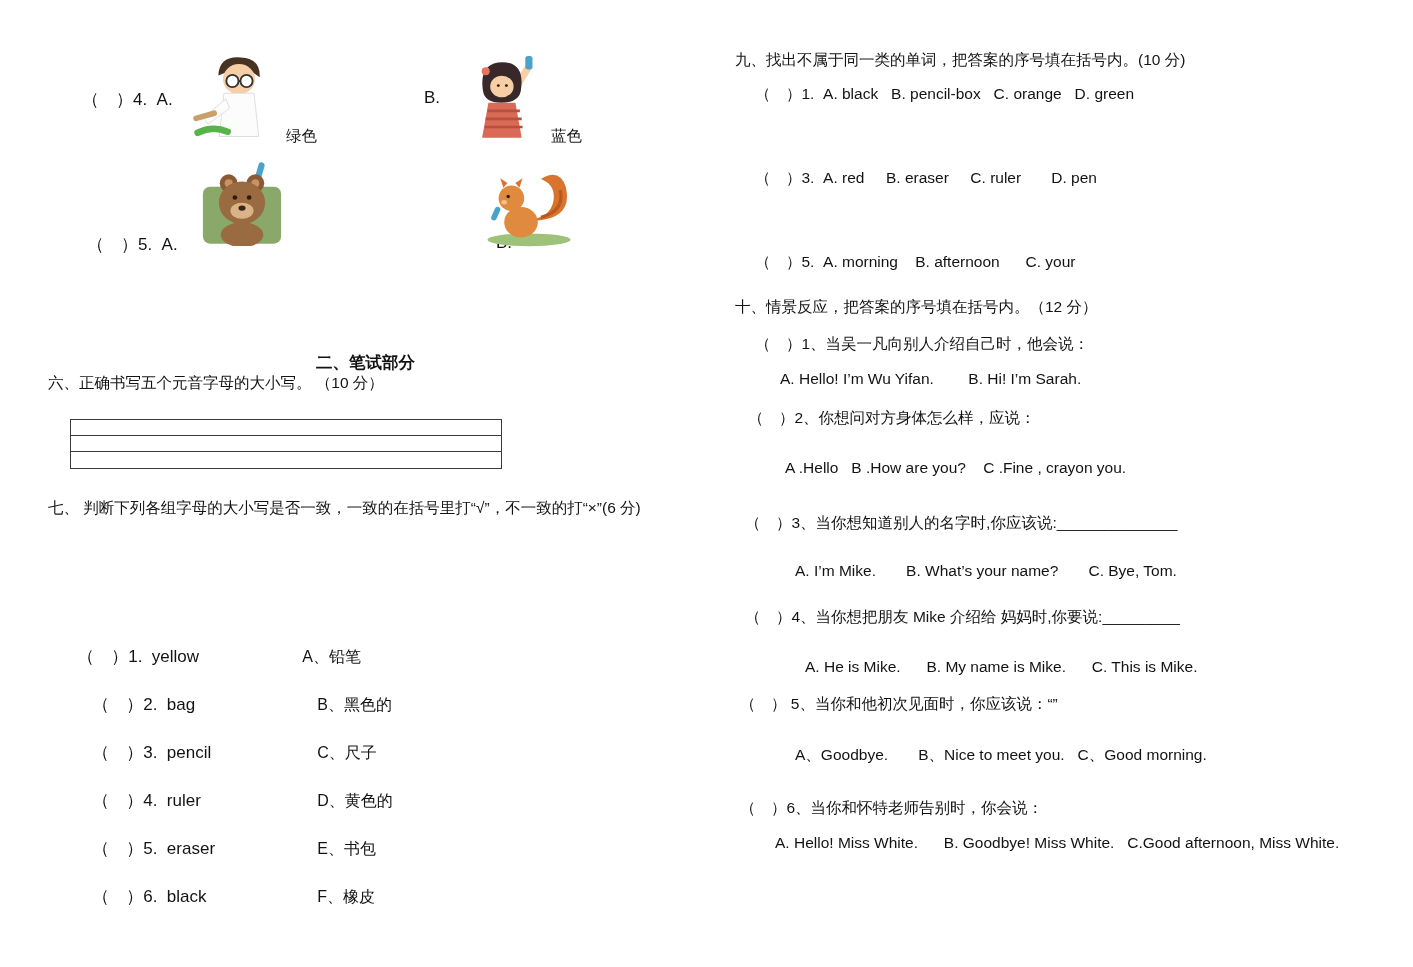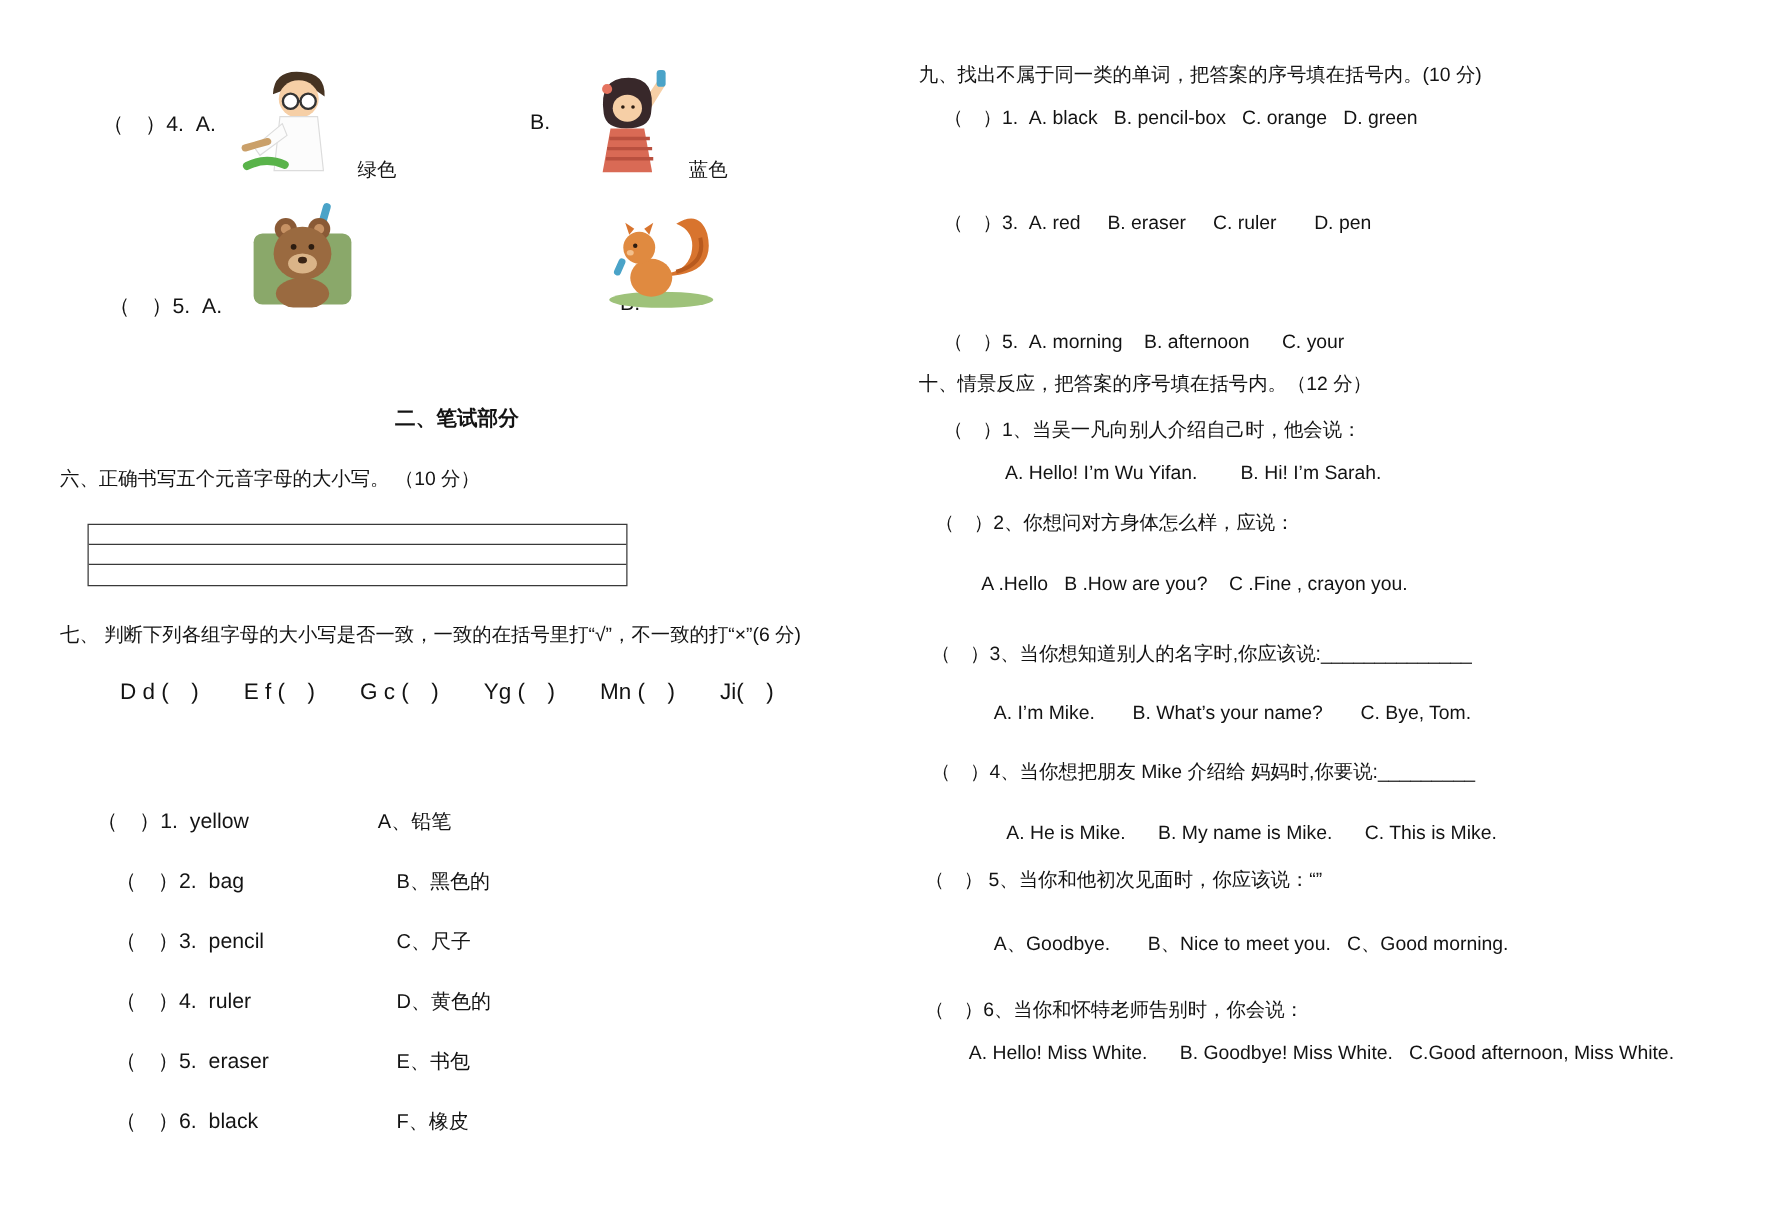--- a/index.html
+++ b/index.html
@@ -86,37 +86,29 @@
       <ellipse cx="45" cy="64" rx="21" ry="19" fill="#e08a40"></ellipse>
       <circle cx="33" cy="34" r="16" fill="#e08a40"></circle>
       <path d="M23 21 L19 9 L28 15 Z" fill="#d8742e"></path>
       <path d="M43 21 L47 9 L38 15 Z" fill="#d8742e"></path>
       <circle cx="29" cy="32" r="2.2" fill="#2c1c10"></circle>
       <ellipse cx="24" cy="39" rx="3.5" ry="2.8" fill="#f3c08c"></ellipse>
       <rect x="10" y="44" width="7" height="18" rx="3.5" fill="#4aa3c8" transform="rotate(24 13 53)"></rect>
     </svg>
   </div>
 
-  <div class="abs bold" style="left:316px;top:324px;font-size:16.5px;">二、笔试部分</div>
+  <div class="abs bold" style="left:316px;top:352px;font-size:16.5px;">二、笔试部分</div>
 
   <div class="abs" style="left:48px;top:373px;">六、正确书写五个元音字母的大小写。 （10 分）</div>
   <div class="grid-box" style="left:70px;top:419px;width:430px;height:48px;">
     <div class="grid-line" style="top:15px;"></div>
     <div class="grid-line" style="top:31px;"></div>
   </div>
 
   <div class="abs" style="left:48px;top:498px;">七、 判断下列各组字母的大小写是否一致，一致的在括号里打“√”，不一致的打“×”(6 分)</div>
-  <div class="pairs" style="left:96px;top:541px;">
-    <span>D d (　)</span>
-    <span>E f (　)</span>
-    <span>G c (　)</span>
-    <span>Yg (　)</span>
-    <span>Mn (　)</span>
-    <span>Ji(　)</span>
-  </div>
 
 
   <div class="abs" style="left:60px;top:627px;">
     <span class="word">（　）1.  yellow</span><span class="meaning">A、铅笔</span>
   </div>
   <div class="abs" style="left:75px;top:675px;">
     <span class="word">（　）2.  bag</span><span class="meaning">B、黑色的</span>
   </div>
   <div class="abs" style="left:75px;top:723px;">
     <span class="word">（　）3.  pencil</span><span class="meaning">C、尺子</span>
@@ -127,26 +119,26 @@
   <div class="abs" style="left:75px;top:819px;">
     <span class="word">（　）5.  eraser</span><span class="meaning">E、书包</span>
   </div>
   <div class="abs" style="left:75px;top:867px;">
     <span class="word">（　）6.  black</span><span class="meaning">F、橡皮</span>
   </div>
 
   <div class="abs" style="left:735px;top:50px;">九、找出不属于同一类的单词，把答案的序号填在括号内。(10 分)</div>
   <div class="abs" style="left:755px;top:84px;">（　）1.  A. black   B. pencil-box   C. orange   D. green</div>
   <div class="abs" style="left:755px;top:168px;">（　）3.  A. red     B. eraser     C. ruler       D. pen</div>
-  <div class="abs" style="left:755px;top:252px;margin-top:11px;">（　）5.  A. morning    B. afternoon      C. your</div>
+  <div class="abs" style="left:755px;top:252px;">（　）5.  A. morning    B. afternoon      C. your</div>
 
   <div class="abs" style="left:735px;top:297px;">十、情景反应，把答案的序号填在括号内。（12 分）</div>
 
   <div class="abs" style="left:755px;top:334px;">（　）1、当吴一凡向别人介绍自己时，他会说：</div>
-  <div class="abs" style="left:804px;top:370px;">A. Hello! I’m Wu Yifan.        B. Hi! I’m Sarah.</div>
+  <div class="abs" style="left:780px;top:370px;">A. Hello! I’m Wu Yifan.        B. Hi! I’m Sarah.</div>
 
   <div class="abs" style="left:748px;top:408px;">（　）2、你想问对方身体怎么样，应说：</div>
   <div class="abs" style="left:785px;top:459px;">A .Hello   B .How are you?    C .Fine , crayon you.</div>
 
   <div class="abs" style="left:745px;top:513px;">（　）3、当你想知道别人的名字时,你应该说:______________</div>
   <div class="abs" style="left:795px;top:562px;">A. I’m Mike.       B. What’s your name?       C. Bye, Tom.</div>
 
   <div class="abs" style="left:745px;top:607px;">（　）4、当你想把朋友 Mike 介绍给 妈妈时,你要说:_________</div>
   <div class="abs" style="left:805px;top:658px;">A. He is Mike.      B. My name is Mike.      C. This is Mike.</div>
 

